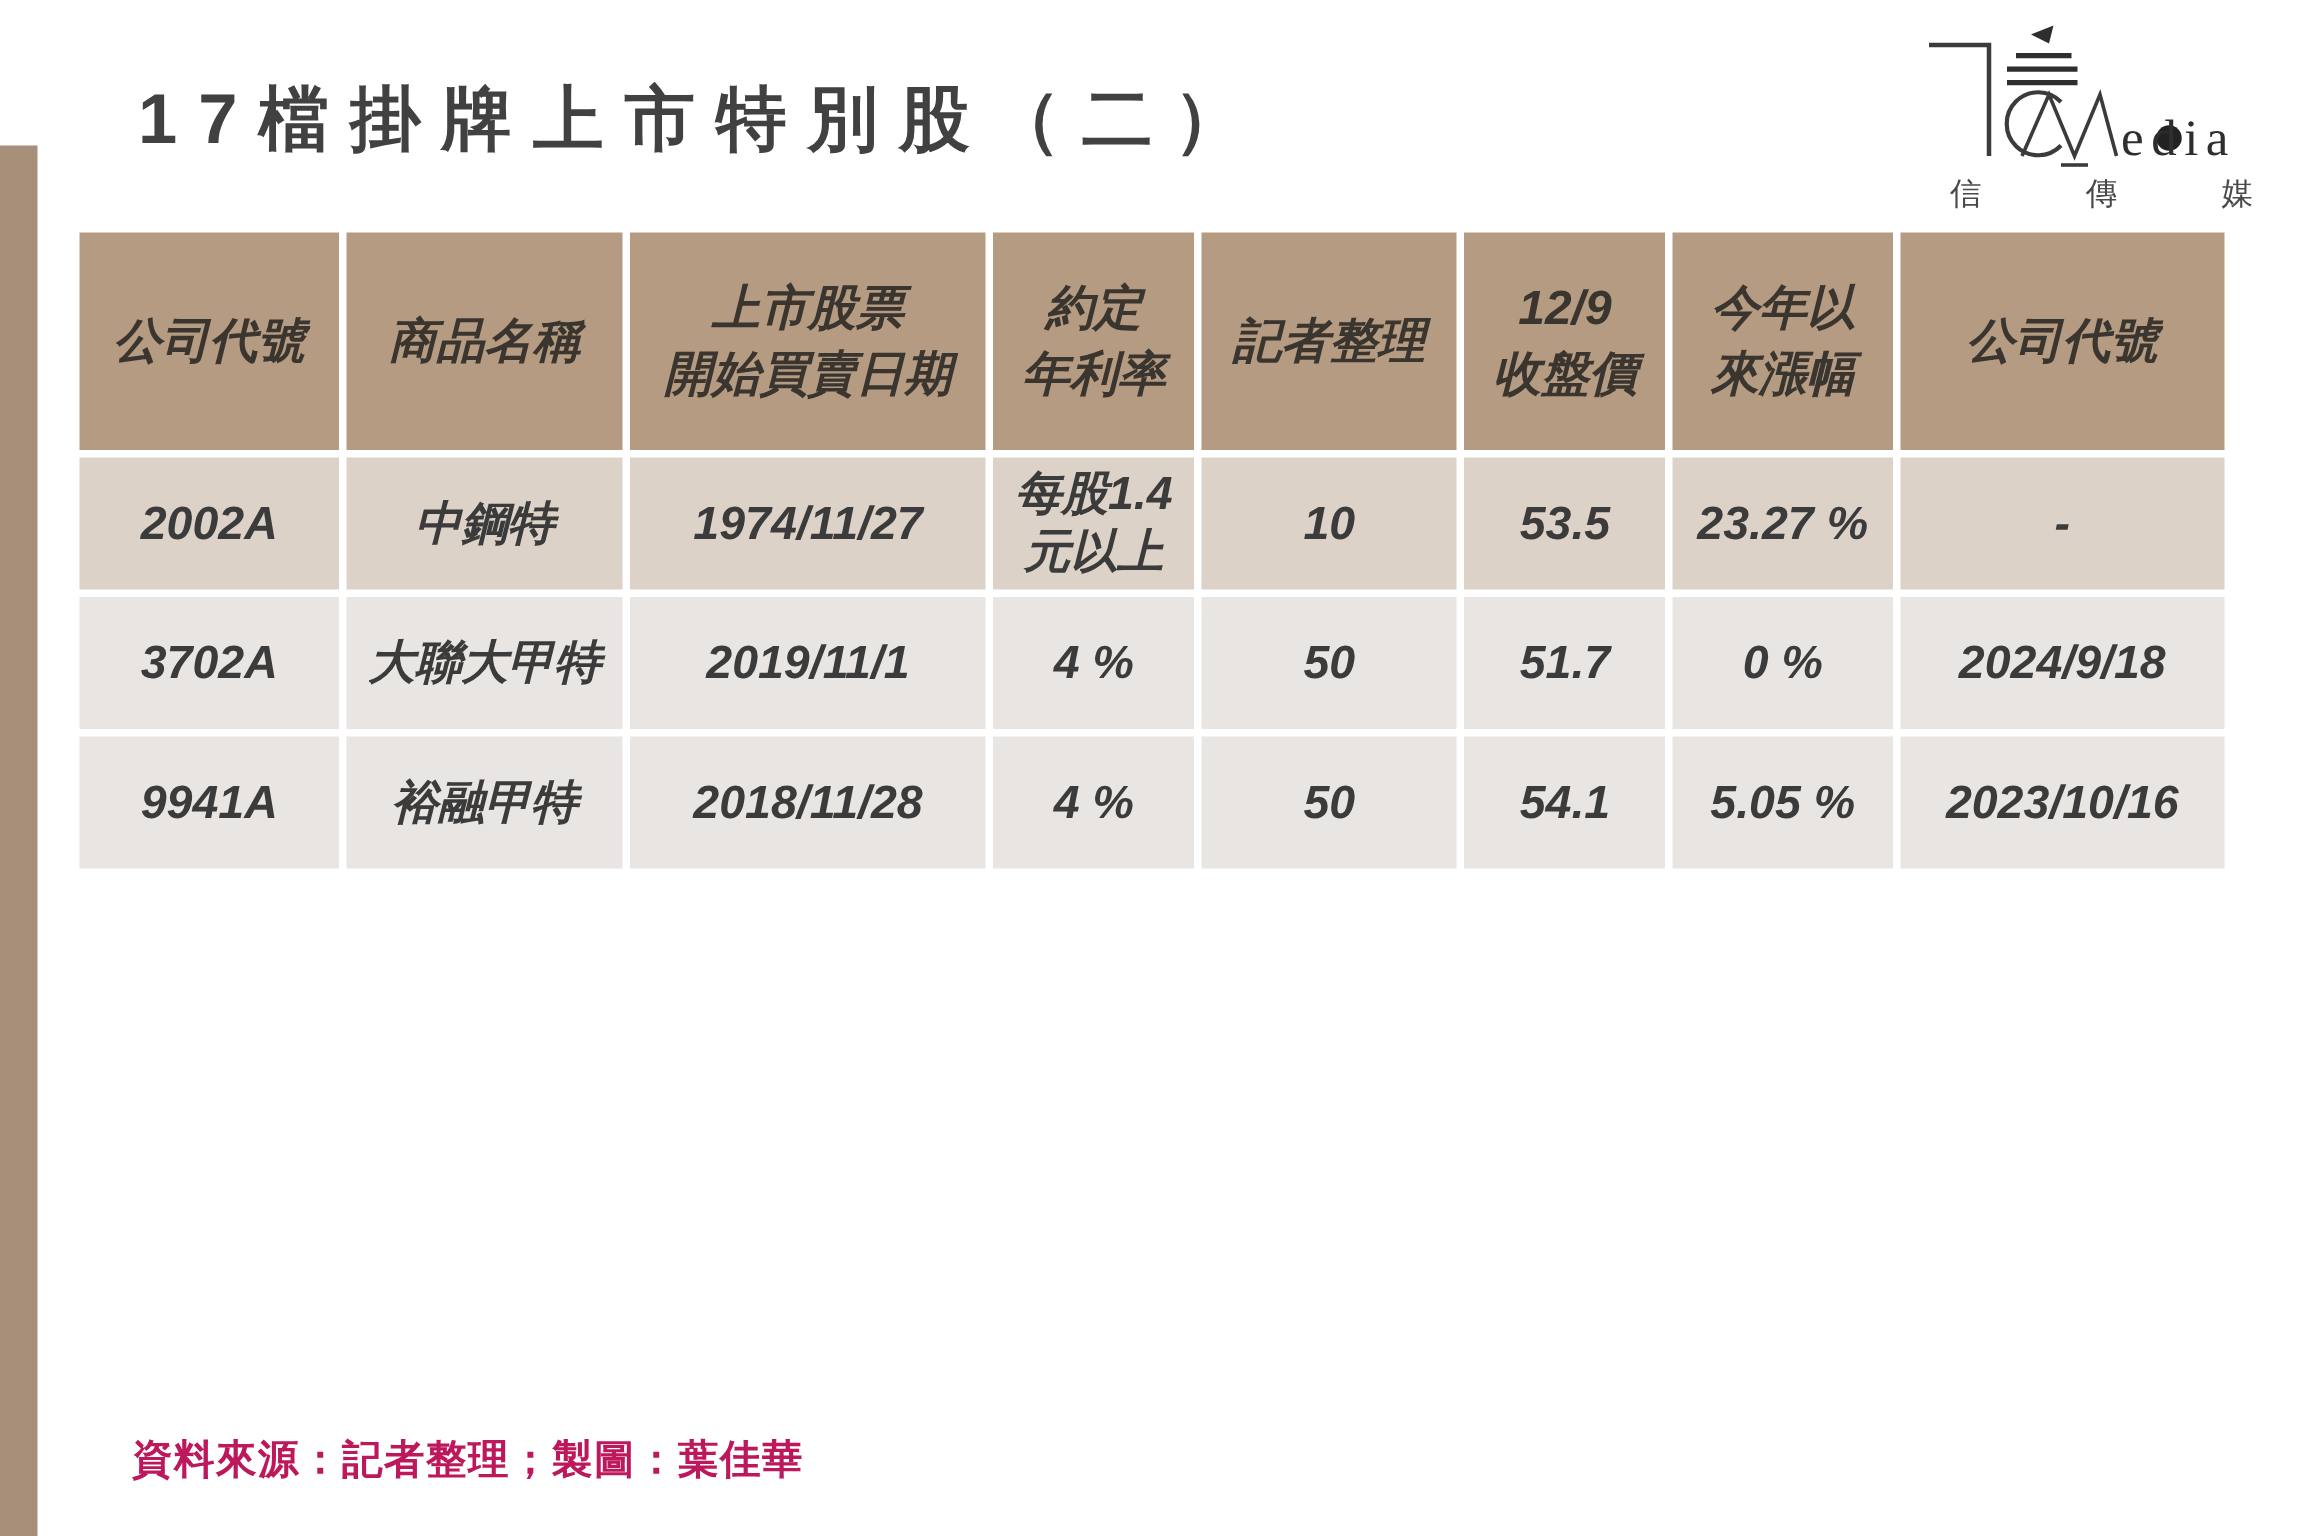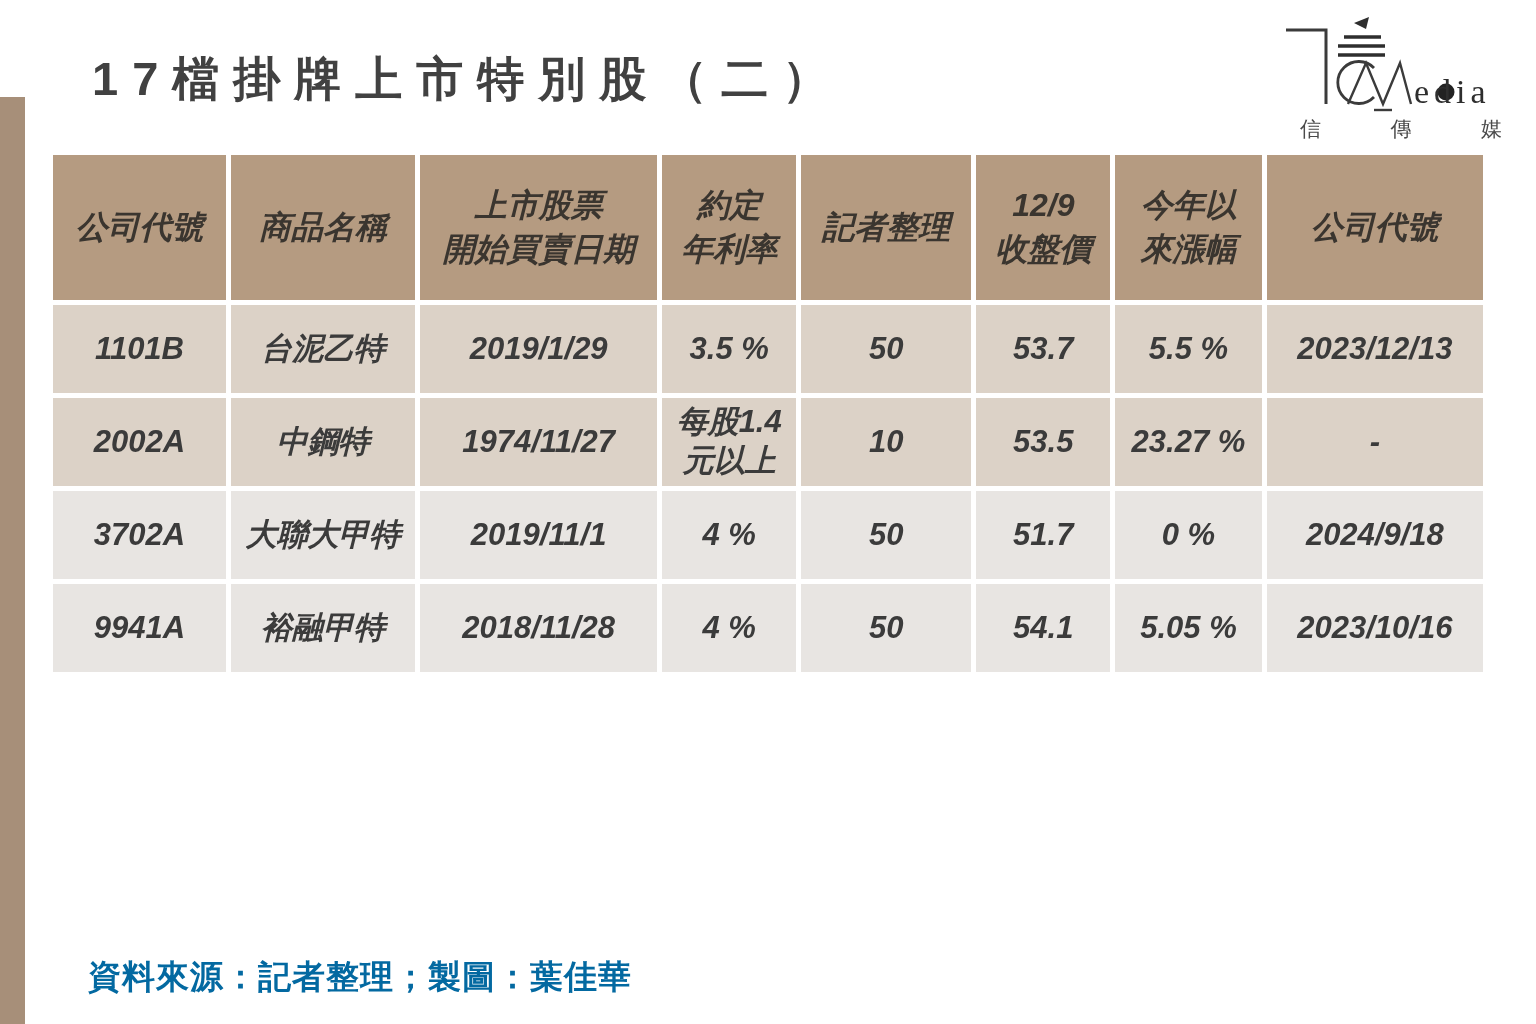--- a/index.html
+++ b/index.html
@@ -43,21 +43,21 @@
     white-space:pre-line;line-height:1.25;
   }
   tr.row-odd td{background:var(--row-odd);}
   tr.row-even td{background:var(--row-even);}
   td.multiline{font-size:28px;line-height:1.15;}
   col.c1{width:12.4%;} col.c2{width:13.2%;} col.c3{width:17.0%;}
   col.c4{width:9.6%;}  col.c5{width:12.2%;} col.c6{width:9.6%;}
   col.c7{width:10.5%;} col.c8{width:15.5%;}
   .source-note{
     position:absolute;left:88px;top:955px;
-    font-size:33px;font-weight:bold;color:#0369a1;letter-spacing:1px;
+    font-size:27px;font-weight:bold;color:#be185d;letter-spacing:1px;
   }
   .logo{
     position:absolute;left:1278px;top:16px;width:228px;height:128px;
   }
   .logo svg{position:absolute;left:0;top:0;}
   .logo-cjk{
     position:absolute;left:22px;right:4px;top:99px;
     display:flex;justify-content:space-between;
     font-size:21px;color:#4a4a4a;font-weight:normal;
   }
@@ -111,30 +111,20 @@
         <th>記者整理</th>
         <th>12/9
 收盤價</th>
         <th>今年以
 來漲幅</th>
         <th>公司代號</th>
       </tr>
     </thead>
   <tbody>
       <tr class="row-odd">
-        <td>1101B</td>
-        <td>台泥乙特</td>
-        <td>2019/1/29</td>
-        <td>3.5 %</td>
-        <td>50</td>
-        <td>53.7</td>
-        <td>5.5 %</td>
-        <td>2023/12/13</td>
-      </tr>
-      <tr class="row-odd">
         <td>2002A</td>
         <td>中鋼特</td>
         <td>1974/11/27</td>
         <td class="multiline">每股1.4
 元以上</td>
         <td>10</td>
         <td>53.5</td>
         <td>23.27 %</td>
         <td>-</td>
       </tr>

